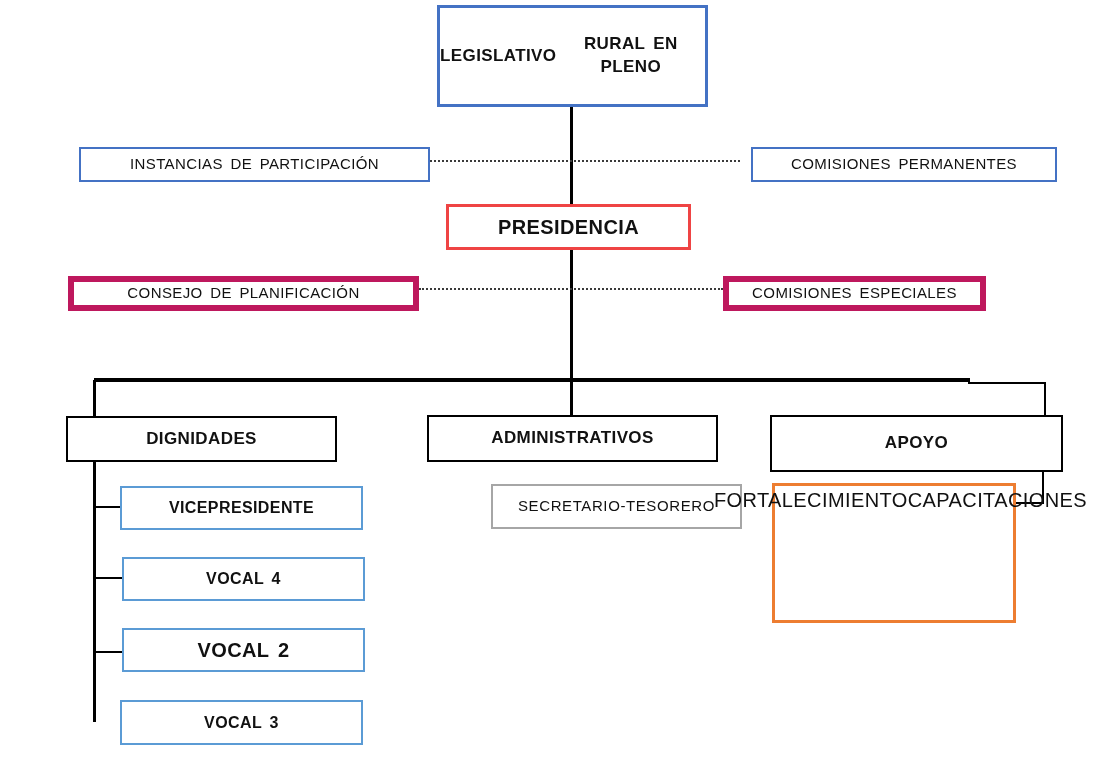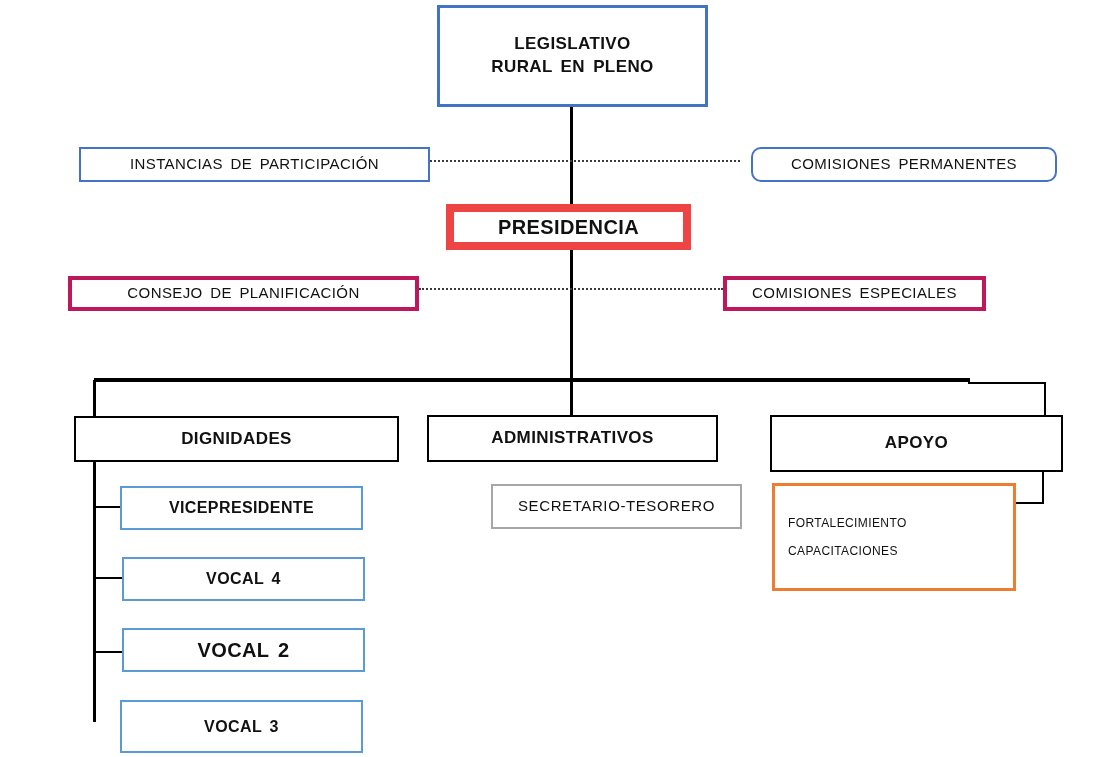--- a/index.html
+++ b/index.html
@@ -10,26 +10,26 @@
   .box {
     position:absolute; box-sizing:border-box; background:#ffffff;
     display:flex; align-items:center; justify-content:center;
     text-align:center; letter-spacing:0.4px; word-spacing:3px;
     line-height:1.35; z-index:2;
   }
   .bold { font-weight:bold; }
   .b-blue       { border:2px solid #4472C4;margin-left:11px; }
   .b-blue-thick { border:3px solid #4472C4; }
   .b-lblue      { border:2px solid #5B9BD5;font-weight:bold; }
-  .b-green      { border:4px solid #be185d; }
-  .b-green-thick{ border:8px solid #ef4444;align-items:center; }
+  .b-green      { border:6px solid #be185d; }
+  .b-green-thick{ border:3px solid #ef4444;align-items:center; }
   .b-black      { border:2px solid #000000; }
   .b-gray       { border:2px solid #A6A6A6;margin-left:44px; }
   .b-orange     { border:3px solid #ED7D31; }
-  .multiline { flex-direction:column; }
+  .multiline { flex-direction:row; }
   .line   { position:absolute; background:#000000; z-index:1; }
   .dotted { position:absolute; height:0; border-top:2px dotted #3a3a3a; background:none; z-index:1; }
   .left-align { align-items:flex-start; justify-content:center; text-align:left; padding-left:13px; }
   .pre { white-space:pre; }
 </style>
 </head>
 <body>
 
 <div id="stage">
 
@@ -55,37 +55,37 @@
 
   <div class="box b-blue-thick bold multiline" style="left:437px; top:5px; width:271px; height:102px; font-size:17px;">
     <div>LEGISLATIVO</div>
     <div>RURAL EN PLENO</div>
   </div>
 
   <div class="box b-blue" style="left:68px; top:147px; width:351px; height:35px; font-size:15px;">
     <span>INSTANCIAS DE PARTICIPACIÓN</span>
   </div>
 
-  <div class="box b-blue" style="left:740px; top:147px; width:306px; height:35px; font-size:15px;border-radius:10px;">
+  <div class="box b-blue" style="left:740px; top:147px; width:306px; height:35px; font-size:15px;">
     <span>COMISIONES PERMANENTES</span>
   </div>
 
   <div class="box b-green-thick bold" style="left:446px; top:204px; width:245px; height:46px; font-size:20px;">
     <span>PRESIDENCIA</span>
   </div>
 
   <div class="box b-green" style="left:68px; top:276px; width:351px; height:35px; font-size:15px;">
     <span>CONSEJO DE PLANIFICACIÓN</span>
   </div>
 
   <div class="box b-green" style="left:723px; top:276px; width:263px; height:35px; font-size:15px;">
     <span>COMISIONES ESPECIALES</span>
   </div>
 
-  <div class="box b-black bold" style="left:74px; top:416px; width:325px; height:46px; font-size:17px;">
+  <div class="box b-black bold" style="left:66px; top:416px; width:271px; height:46px; font-size:17px;">
     <span>DIGNIDADES</span>
   </div>
 
   <div class="box b-black bold" style="left:427px; top:415px; width:291px; height:47px; font-size:17px;">
     <span>ADMINISTRATIVOS</span>
   </div>
 
   <div class="box b-black bold" style="left:770px; top:415px; width:293px; height:57px; font-size:17px;">
     <span>APOYO</span>
   </div>
@@ -95,26 +95,26 @@
   </div>
 
   <div class="box b-lblue" style="left:122px; top:557px; width:243px; height:44px; font-size:16px;">
     <span>VOCAL 4</span>
   </div>
 
   <div class="box b-lblue" style="left:122px; top:628px; width:243px; height:44px; font-size:20px;">
     <span>VOCAL 2</span>
   </div>
 
-  <div class="box b-lblue" style="left:120px; top:700px; width:243px; height:53px; font-size:16px;">
+  <div class="box b-lblue" style="left:120px; top:700px; width:243px; height:45px; font-size:16px;">
     <span>VOCAL 3</span>
   </div>
 
   <div class="box b-gray" style="left:447px; top:484px; width:251px; height:45px; font-size:15px; letter-spacing:0.6px;">
     <span>SECRETARIO-TESORERO</span>
   </div>
 
-  <div class="box b-orange multiline left-align" style="left:772px; top:483px; width:244px; height:108px; font-size:12px; line-height:28px;">
+  <div class="box b-orange multiline left-align" style="left:772px; top:483px; width:244px; height:140px; font-size:20px; line-height:28px;">
     <div class="pre">FORTALECIMIENTO</div>
     <div class="pre">CAPACITACIONES</div>
   </div>
 
 </div>
 
 </body></html>

